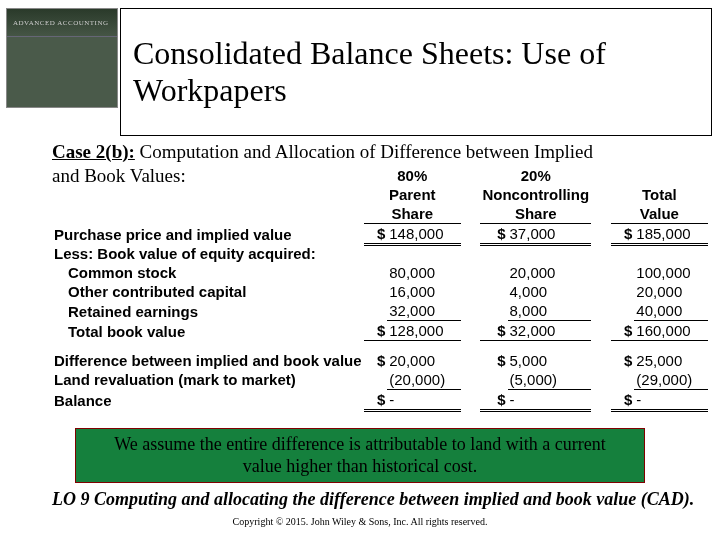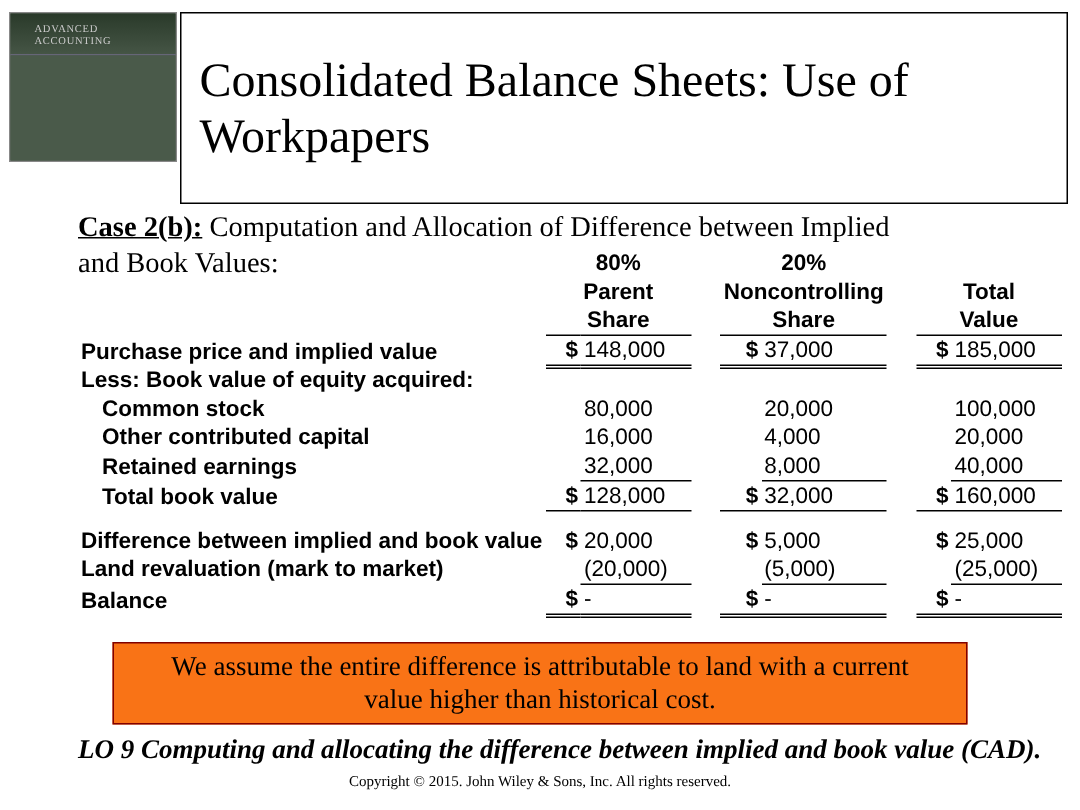--- a/index.html
+++ b/index.html
@@ -1,34 +1,34 @@
 <!DOCTYPE html>
 <html><head>
 <meta charset="utf-8">
 <style>
   * { box-sizing: border-box; margin: 0; padding: 0; }
   body { width: 720px; height: 540px; font-family: "Times New Roman", serif; background: #fff; color: #000; position: relative; }
   .header { position: relative; margin: 8px 8px 0 8px; }
   .thumb { position: absolute; left: -2px; top: 0; width: 112px; height: 100px; border: 1px solid #888; background: #3a4a3a; display: flex; flex-direction: column; }
-  .thumb-top { flex: 0 0 28px; background: linear-gradient(#2a3a2a,#455545); border-bottom: 1px solid #667; display:flex; align-items:center; padding-left:16px; font-size:7px; color:#ccc; letter-spacing:0.5px; }
+  .thumb-top { flex: 0 0 28px; background: linear-gradient(#2a3a2a,#455545); border-bottom: 1px solid #667; display:flex; align-items:center; padding-left:6px; font-size:7px; color:#ccc; letter-spacing:0.5px; }
   .thumb-body { flex:1; background:#4a5a4a; }
   .title-bar { margin-left: 112px; border: 1px solid #000; height: 128px; display: flex; align-items: center; padding-left: 12px; font-size: 32px; background: #fff; }
   .content { padding: 4px 12px 0 52px; }
   .case-line { font-size: 19px; line-height: 1.25; }
   .case-lead { text-decoration: underline; font-weight: bold; }
   .tbl { width: 100%; border-collapse: collapse; font-family: Liberation Sans, sans-serif; font-size: 15px; margin-top: -22px; }
   .tbl td { padding: 1px 2px; vertical-align: bottom; white-space: nowrap; }
   .tbl .lbl { font-weight: bold; }
   .tbl .indent { padding-left: 16px; }
   .tbl .num { text-align: left; }
   .tbl .cur { text-align: right; width: 20px; font-weight: bold; }
   .hdr td { text-align: center; font-weight: bold; }
   .ul1 { border-bottom: 1px solid #000; }
   .dbl { border-bottom: 3px double #000; }
-  .note-box { margin: 16px auto 6px auto; width: 570px; border: 1.5px solid #800000; background: #f97316; text-align: center; font-size: 18px; padding: 4px 18px; line-height: 1.25; }
+  .note-box { margin: 16px auto 6px auto; width: 570px; border: 1.5px solid #800000; background: #15803d; text-align: center; font-size: 18px; padding: 4px 18px; line-height: 1.25; }
   .lo { font-style: italic; font-weight: bold; font-size: 18px; padding: 0 12px 0 52px; }
   .copyright { text-align: center; font-size: 10px; margin-top: 6px; }
   col.c-label{width:auto}
   col.c-cur{width:24px}
   col.c-num{width:74px}
   col.c-gap{width:20px}
 </style>
 </head>
 <body>
 
@@ -165,21 +165,21 @@
     </tr>
     <tr>
       <td class="lbl">Land revaluation (mark to market)</td>
       <td></td>
           <td class="num ul1">(20,000)</td>
           <td></td>
       <td></td>
           <td class="num ul1">(5,000)</td>
           <td></td>
       <td></td>
-          <td class="num ul1">(25,000)</td>
+          <td class="num ul1">(29,000)</td>
     </tr>
     <tr>
       <td class="lbl">Balance</td>
       <td class="cur dbl">$</td>
           <td class="num dbl">-</td>
           <td></td>
       <td class="cur dbl">$</td>
           <td class="num dbl">-</td>
           <td></td>
       <td class="cur dbl">$</td>

